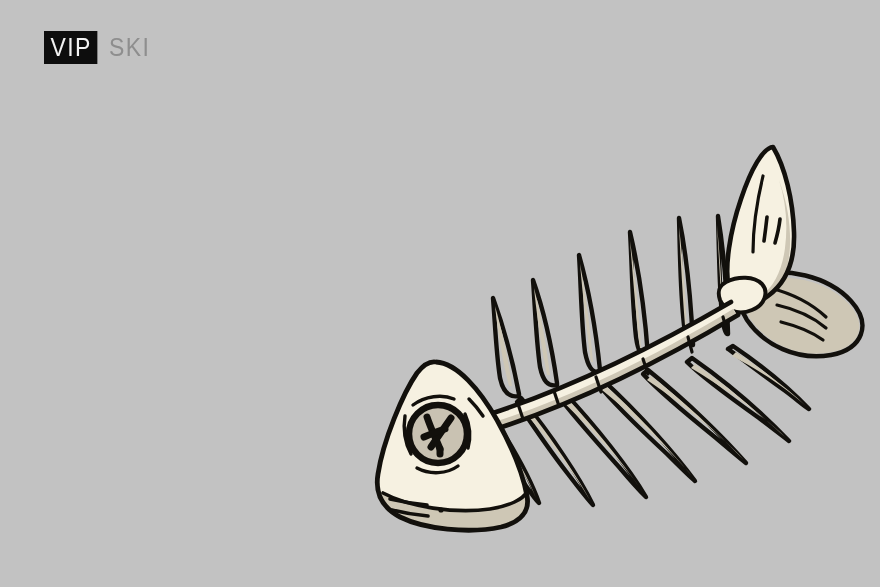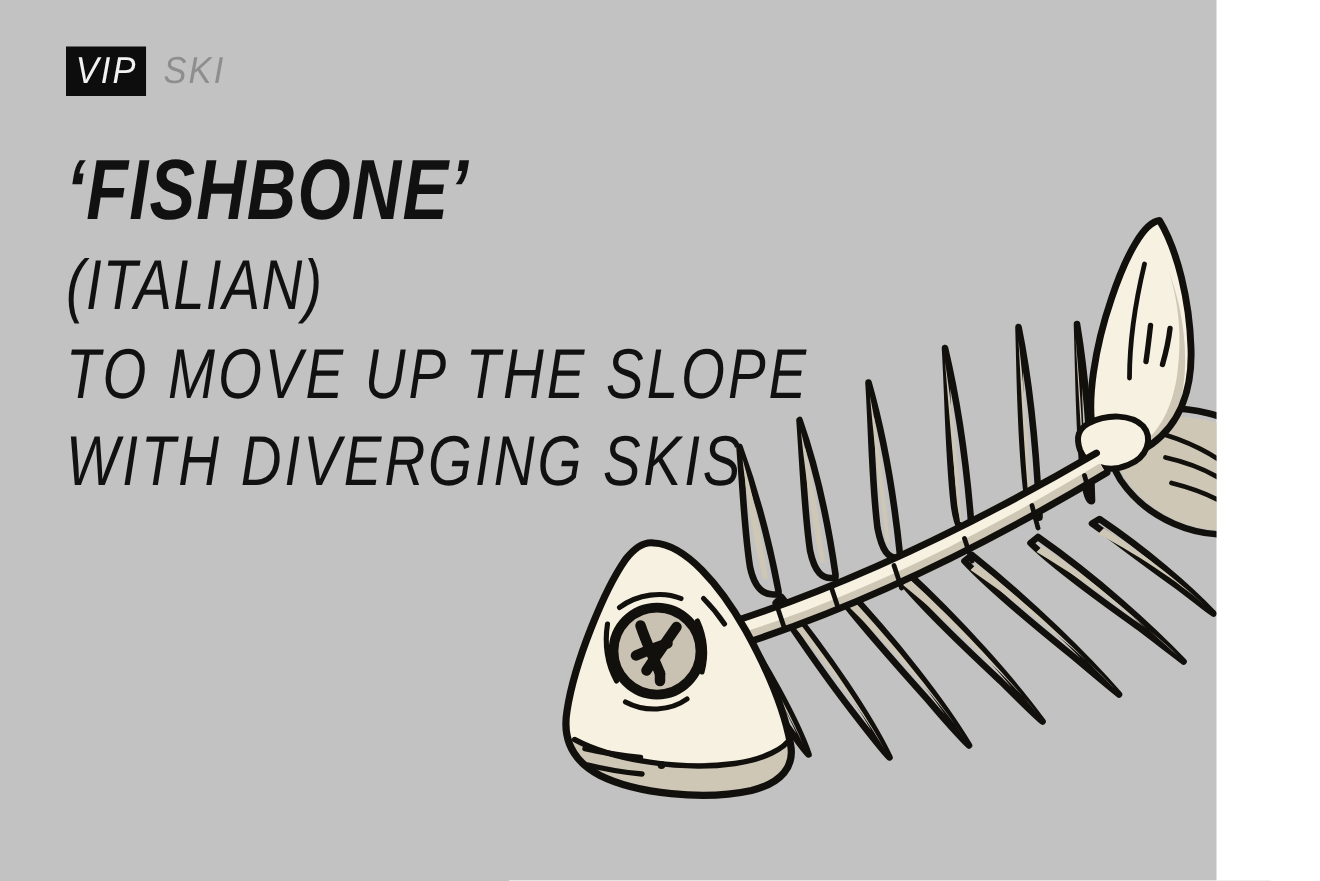--- a/index.html
+++ b/index.html
@@ -1,22 +1,21 @@
 <!DOCTYPE html>
 <html><head>
 <meta charset="utf-8">
 <style>
   html,body{margin:0;padding:0;background:#fff;}
   #poster{
     position:relative;
-    width:811px;height:587px;
+    width:880px;height:587px;
     background:#c2c2c2;
     overflow:hidden;
     font-family:"Liberation Sans", sans-serif;
-    font-style:italic;
   }
   
   #logo{
     position:absolute;left:44px;top:31px;
     display:flex;align-items:center;
     height:32px;
   }
   #logo-vip{
     background:#0d0d0d;color:#f2f2f2;
     font-size:25px;line-height:30px;
@@ -203,20 +202,14 @@
         <path d="M424,437 C431,434 438,431 445,429"></path>
       </g>
     </g>
   </svg>
 
   <div id="logo">
     <span id="logo-vip">VIP</span>
     <span id="logo-ski">SKI</span>
   </div>
 
-  <div id="copy">
-    <div class="line" id="headline">‘FISHBONE’</div>
-    <div class="line" id="subtitle">(ITALIAN)</div>
-    <div class="line defline">TO MOVE UP THE SLOPE</div>
-    <div class="line defline">WITH DIVERGING SKIS</div>
-  </div>
 
 </div>
 
 </body></html>

